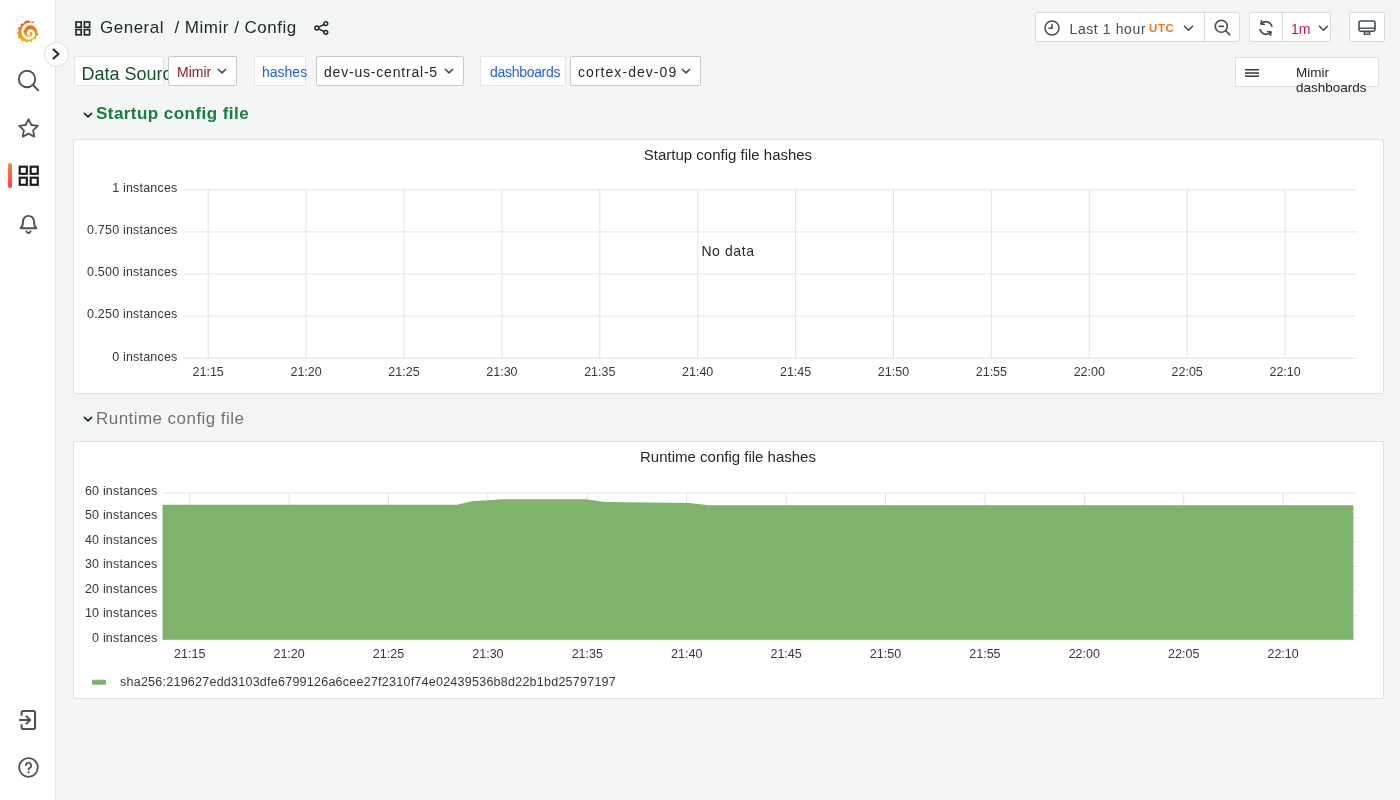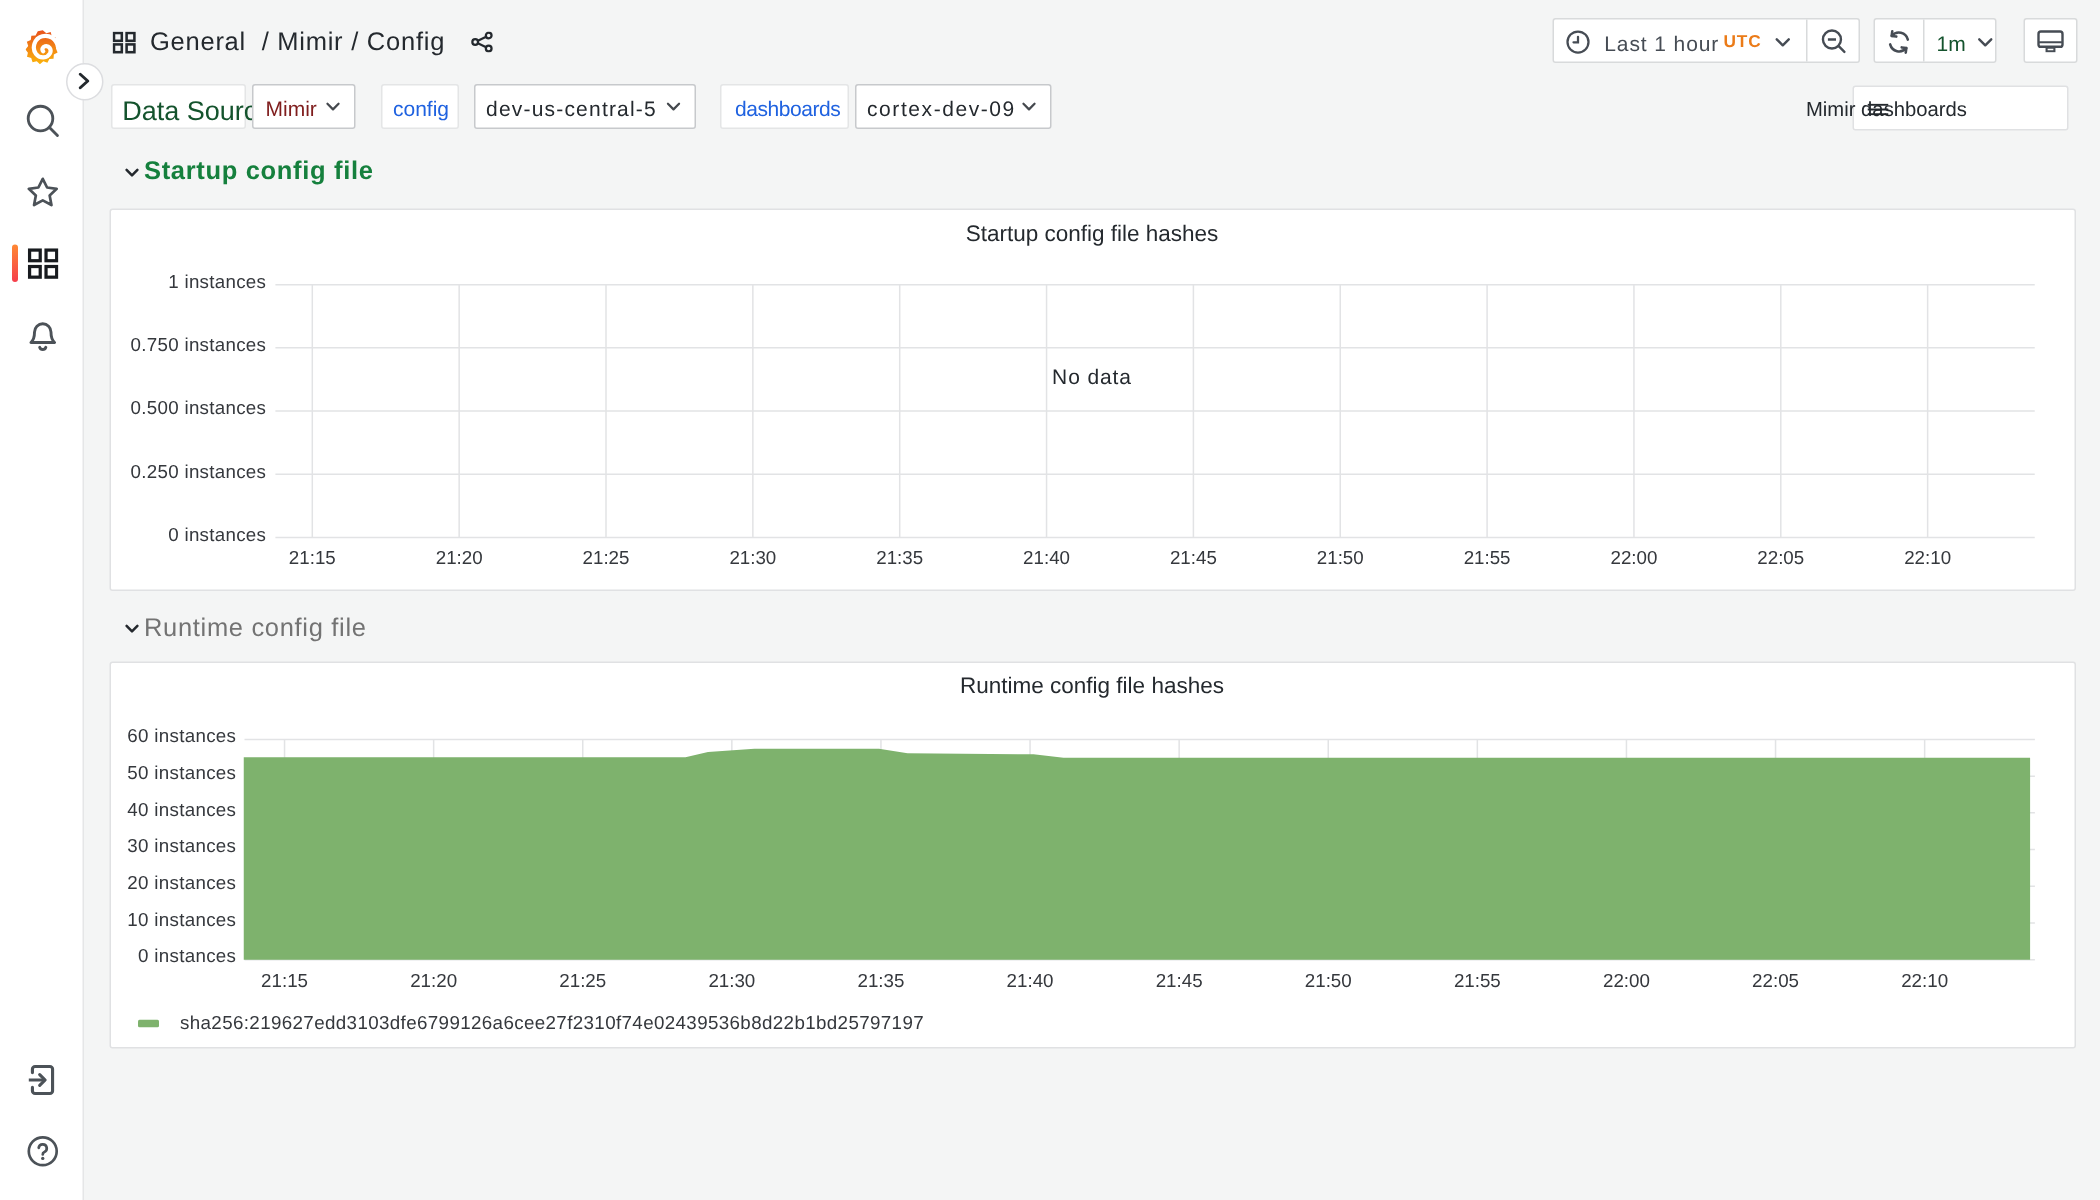--- a/index.html
+++ b/index.html
@@ -108,42 +108,42 @@
 <div class="box" style="left:1249px;top:12px;width:82px;height:30px;"></div>
 <div class="abs" style="left:1282px;top:13px;width:1px;height:28px;background:#d8dadb;"></div>
 <svg class="abs" style="left:1258px;top:20px" width="16" height="16" viewBox="0 0 16 16">
   <g fill="none" stroke="#464c54" stroke-width="1.7" stroke-linecap="round" stroke-linejoin="round">
     <path d="M13.9 6.4 A6.2 6.2 0 0 0 3.2 3.9"></path>
     <path d="M2.1 9.6 A6.2 6.2 0 0 0 12.8 12.1"></path>
     <path d="M3.5 0.9 L3.1 4.0 6.2 4.4"></path>
     <path d="M12.5 15.1 L12.9 12.0 9.8 11.6"></path>
   </g>
 </svg>
-<div class="abs" style="left:1291px;top:20.5px;font-size:14px;color:#14532d;">1m</div>
+<div class="abs" style="left:1291px;top:20.5px;font-size:14px;color:#be185d;">1m</div>
 <svg class="abs" style="left:1318px;top:25px" width="11" height="7" viewBox="0 0 11 7">
   <path fill="none" stroke="#464c54" stroke-width="1.6" stroke-linecap="round" stroke-linejoin="round" d="M1.5 1.2 5.5 5.2 9.5 1.2"></path>
 </svg>
 
 <div class="box" style="left:1349px;top:12px;width:36px;height:30px;"></div>
 <svg class="abs" style="left:1358px;top:20px" width="18" height="15" viewBox="0 0 18 15">
   <rect x="1" y="1" width="16" height="10.2" rx="1.6" fill="none" stroke="#464c54" stroke-width="1.6"></rect>
   <line x1="1.4" y1="8.2" x2="16.6" y2="8.2" stroke="#464c54" stroke-width="1.4"></line>
   <rect x="6.4" y="11.8" width="5.2" height="2.4" fill="none" stroke="#464c54" stroke-width="1.4"></rect>
 </svg>
 
 <div class="box" style="left:73.5px;top:56px;width:90.5px;height:30px;border-color:#e4e5e6;"></div>
 <div class="abs" style="left:81.5px;top:63.5px;font-size:18px;color:#14532d;">Data Source</div>
 <div class="box" style="left:168px;top:56px;width:68.5px;height:30px;border-color:#c7c9cc;"></div>
 <div class="abs" style="left:177px;top:63.5px;font-size:14px;color:#7f1d1d;">Mimir</div>
 <svg class="abs" style="left:217px;top:68px" width="10" height="7" viewBox="0 0 10 7">
     <path fill="none" stroke="#45494e" stroke-width="1.5" stroke-linecap="round" stroke-linejoin="round" d="M1.3 1.2 5 4.9 8.7 1.2"></path>
   </svg>
 
 <div class="box" style="left:254px;top:56px;width:51.5px;height:30px;border-color:#e4e5e6;"></div>
-<div class="abs" style="left:262px;top:63.5px;font-size:14px;color:#1f62e0;">config</div>
+<div class="abs" style="left:262px;top:63.5px;font-size:14px;color:#1f62e0;">hashes</div>
 <div class="box" style="left:315.5px;top:56px;width:148px;height:30px;border-color:#c7c9cc;"></div>
 <div class="abs" style="left:324px;top:63.5px;font-size:14px;letter-spacing:0.8px;color:#24292e;">dev-us-central-5</div>
 <svg class="abs" style="left:444px;top:68px" width="10" height="7" viewBox="0 0 10 7">
     <path fill="none" stroke="#45494e" stroke-width="1.5" stroke-linecap="round" stroke-linejoin="round" d="M1.3 1.2 5 4.9 8.7 1.2"></path>
   </svg>
 
 <div class="box" style="left:480px;top:56px;width:85.5px;height:30px;border-color:#e4e5e6;"></div>
 <div class="abs" style="left:490px;top:63.5px;font-size:14px;letter-spacing:-0.3px;color:#1f62e0;">dashboards</div>
 <div class="box" style="left:570px;top:56px;width:130.5px;height:30px;border-color:#c7c9cc;"></div>
 <div class="abs" style="left:578px;top:63.5px;font-size:14px;letter-spacing:1.05px;color:#24292e;">cortex-dev-09</div>
@@ -152,21 +152,21 @@
   </svg>
 
 <div class="box" style="left:1235px;top:57px;width:144px;height:29.5px;border-color:#e0e1e3;"></div>
 <svg class="abs" style="left:1245px;top:68.5px" width="14" height="8" viewBox="0 0 14 8">
   <g stroke="#24292e" stroke-width="1.4">
       <line x1="0" y1="0.8" x2="14" y2="0.8"></line>
       <line x1="0" y1="4" x2="14" y2="4"></line>
       <line x1="0" y1="7.2" x2="14" y2="7.2"></line>
     </g>
 </svg>
-<div class="abs" style="left:1204px;top:64.5px;font-size:13.5px;color:#24292e;">Mimir dashboards</div>
+<div class="abs" style="left:1296px;top:64.5px;font-size:13.5px;color:#24292e;">Mimir dashboards</div>
 
 <svg class="abs" style="left:82.5px;top:112.3px" width="10" height="7" viewBox="0 0 10 7">
     <path fill="none" stroke="#24292e" stroke-width="1.7" stroke-linecap="round" stroke-linejoin="round" d="M1.4 1.3 5 4.9 8.6 1.3"></path>
   </svg>
 <div class="abs" style="left:96px;top:104.2px;font-size:17px;font-weight:700;letter-spacing:0.45px;color:#15803d;">Startup config file</div>
 
 <div class="panel" style="left:73px;top:138.7px;width:1311px;height:255.8px;"></div>
 <svg class="abs" style="left:74px;top:139.7px" width="1309" height="253.8" viewBox="0 0 1309 253.8" font-family="Liberation Sans, sans-serif">
   <text x="654" y="20.4" font-size="15" fill="#24292e" text-anchor="middle">Startup config file hashes</text>
   <g stroke="#e2e3e5" stroke-width="1">

